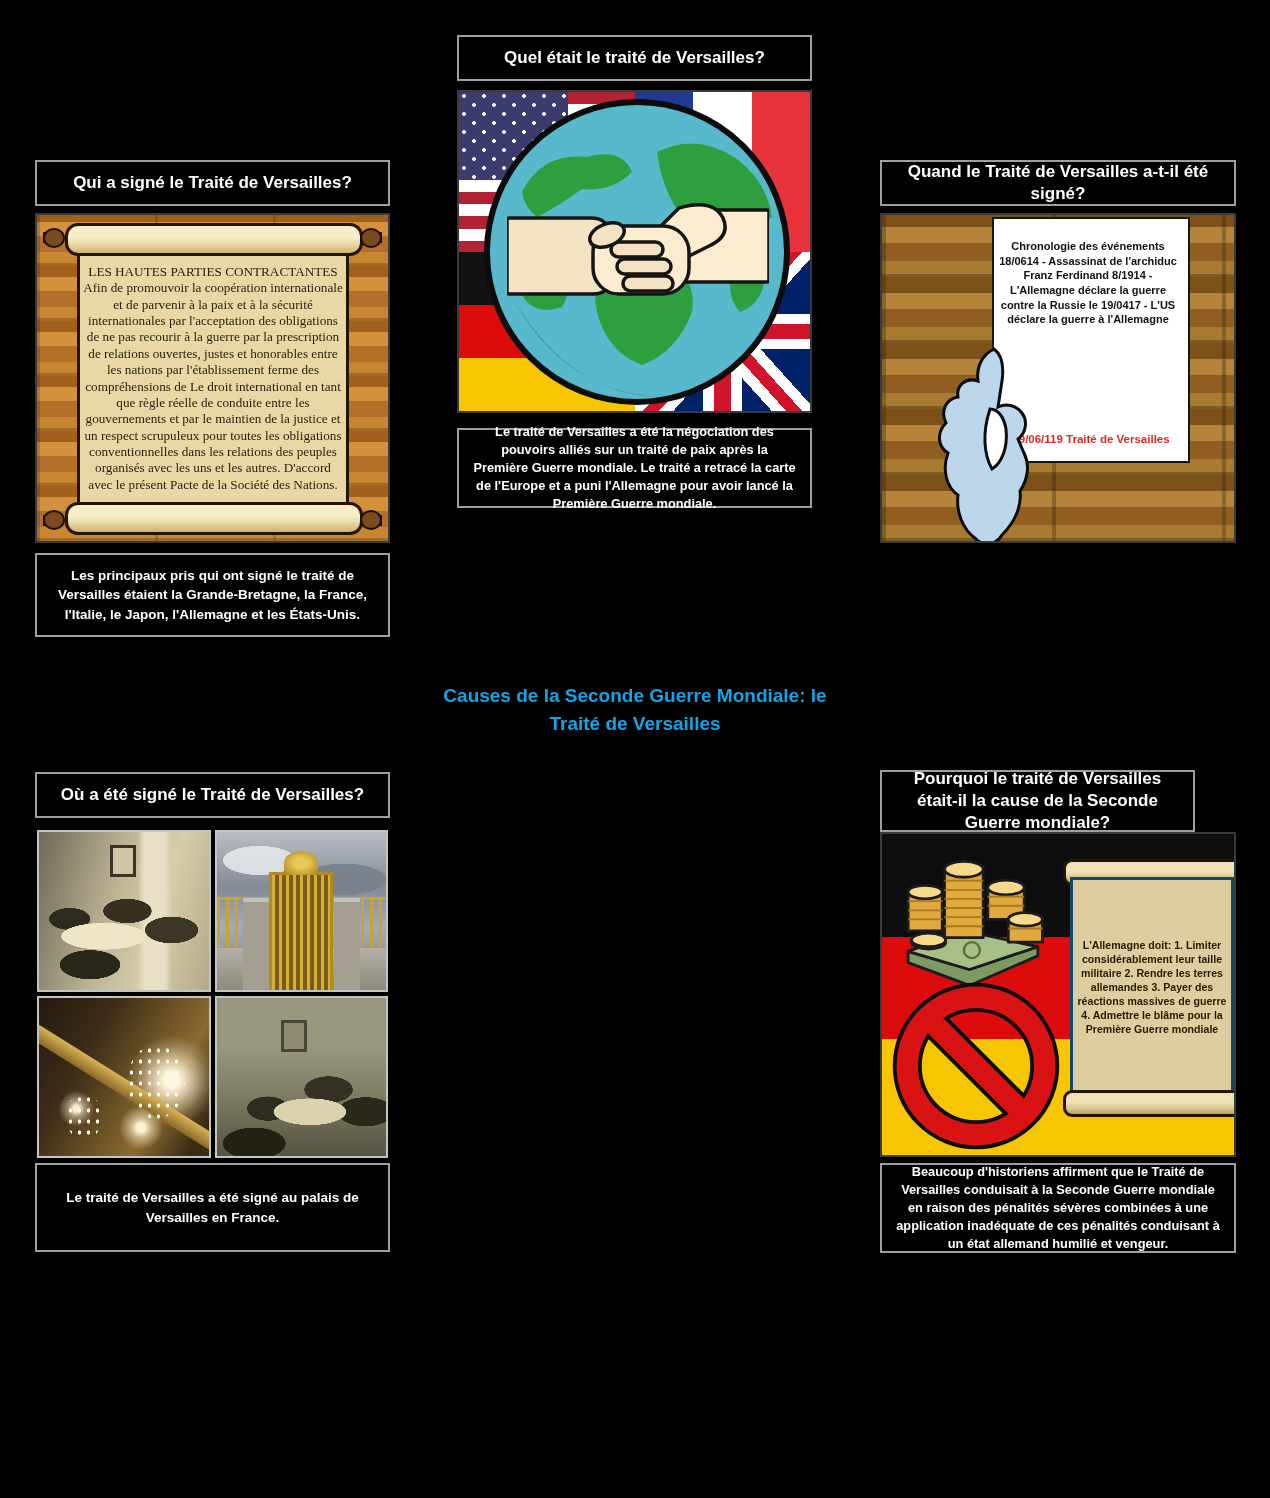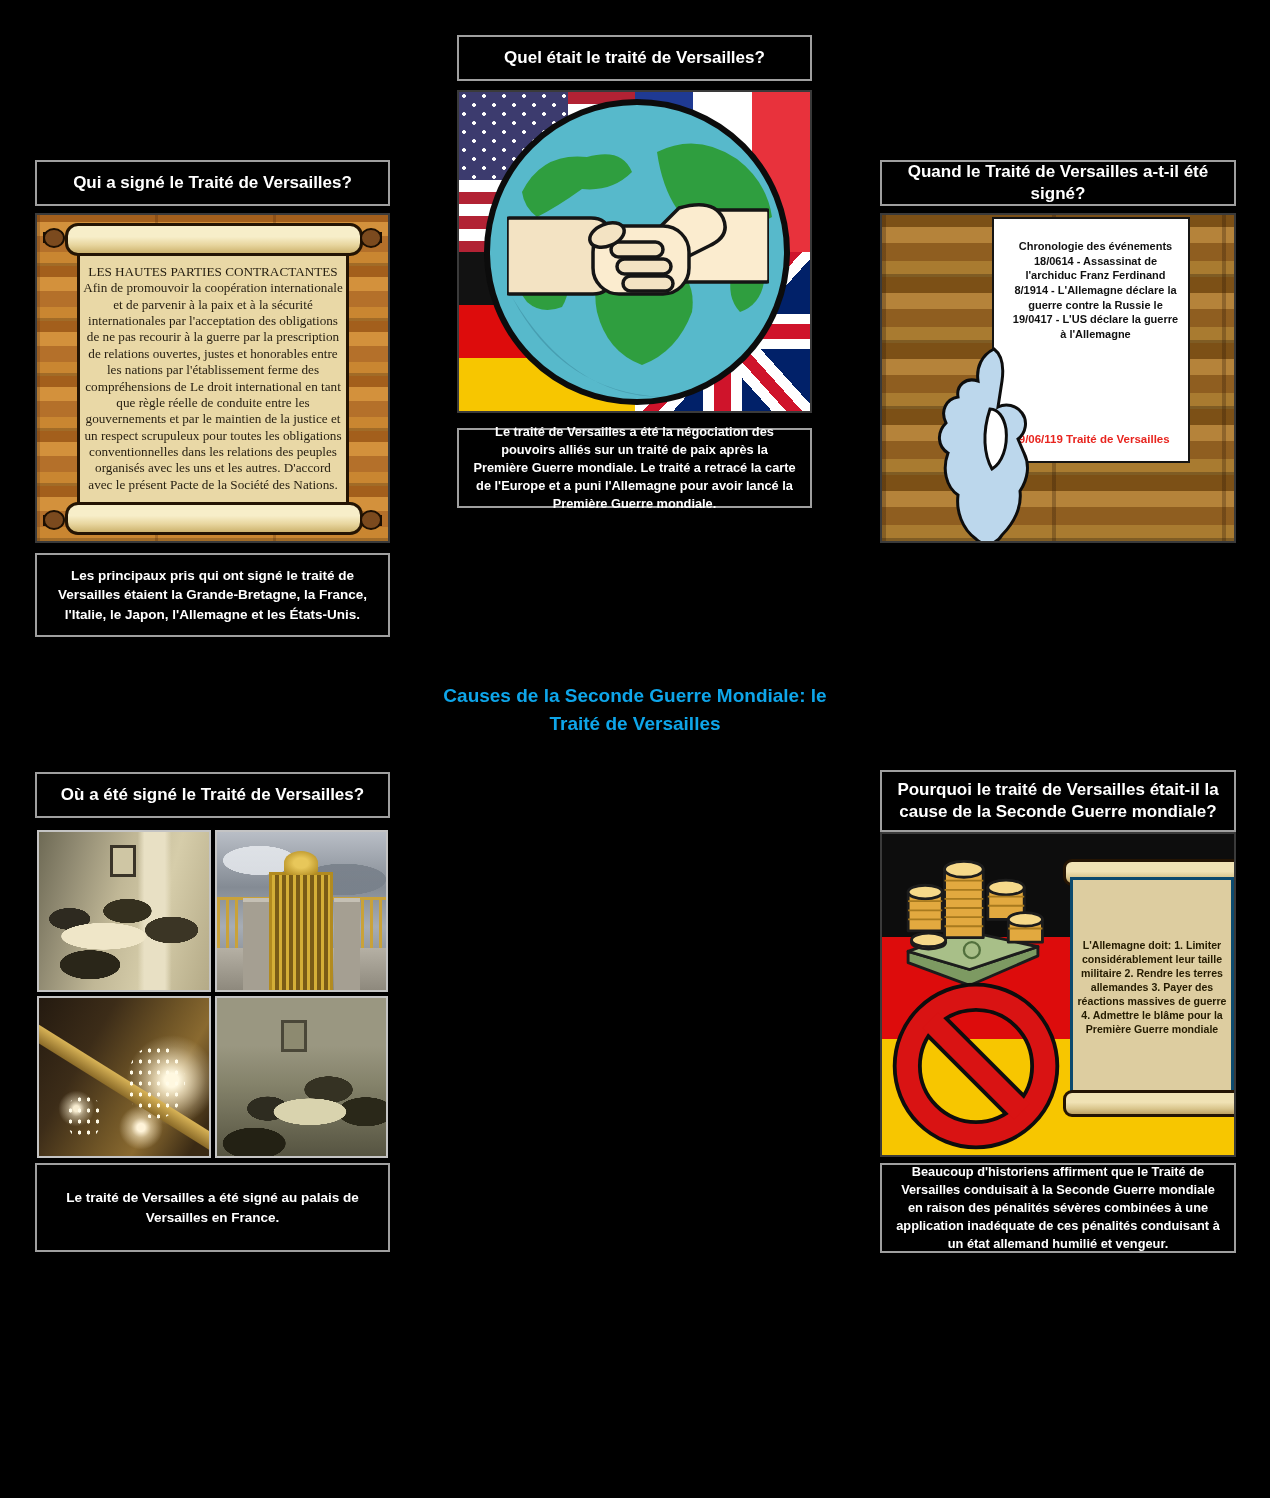--- a/index.html
+++ b/index.html
@@ -63,21 +63,21 @@
       linear-gradient(-48deg,rgba(0,0,0,0) 0 47.5%,#cf142b 47.5% 52.5%,rgba(0,0,0,0) 52.5%),
       linear-gradient(48deg,rgba(0,0,0,0) 0 43%,#fff 43% 57%,rgba(0,0,0,0) 57%),
       linear-gradient(-48deg,rgba(0,0,0,0) 0 43%,#fff 43% 57%,rgba(0,0,0,0) 57%);}
   .globe-wrap{position:absolute;left:23px;top:5px;width:310px;height:310px;}
   .handshake-wrap{position:absolute;left:48px;top:88px;width:262px;height:150px;}
 
   
   .paper{position:absolute;left:110px;top:2px;width:198px;height:246px;background:#fff;
     border:2px solid #151515;box-sizing:border-box;z-index:2;}
   .paper-text{font-size:11px;font-weight:bold;color:#111;line-height:1.33;text-align:center;
-    padding:20px 6px 0 15px;}
+    padding:20px 6px 0 0;}
   .paper-date{position:absolute;left:0;right:0;bottom:16px;font-size:11.5px;font-weight:bold;
     color:#e8251f;text-align:center;}
   .hand-wrap{position:absolute;left:50px;top:130px;width:118px;height:200px;z-index:3;}
 
   
   .photo-grid{display:grid;grid-template-columns:1fr 1fr;grid-template-rows:1fr 1fr;gap:4px;
     width:100%;height:100%;background:#000;}
   .tile{position:relative;overflow:hidden;border:2px solid #c4c4c4;box-sizing:border-box;}
   .tile-sepia{background:
       radial-gradient(ellipse 70px 22px at 38% 66%,#efe6c8 0 60%,rgba(0,0,0,0) 61%),
@@ -259,21 +259,21 @@
       <div class="tile tile-green">
         <div class="photo-frame" style="left:38%;top:14%;background:#8d8a70;border-color:#4a4738;"></div>
       </div>
     </div>
   </div>
 
   <div class="cell-desc" style="left:35px;top:1163px;width:355px;height:89px;">
     <span>Le traité de Versailles a été signé au palais de Versailles en France.</span>
   </div>
 
-  <div class="cell-title" style="left:880px;top:770px;width:356px;height:62px;">
+  <div class="cell-title" style="left:880px;top:770px;width:315px;height:62px;">
     <span>Pourquoi le traité de Versailles était-il la cause de la Seconde Guerre mondiale?</span>
   </div>
 
   <div class="cell-image" style="left:880px;top:832px;width:356px;height:325px;">
     <div class="german-flag"></div>
 
     <div class="money-wrap">
       <svg width="150" height="148" viewBox="0 0 130 130">
         <g stroke="#1c1c1c" stroke-width="2.5" stroke-linejoin="round">
           <path d="M8,96 L8,106 L62,126 L122,100 L122,92 L62,112 Z" fill="#7d9a62"></path>

